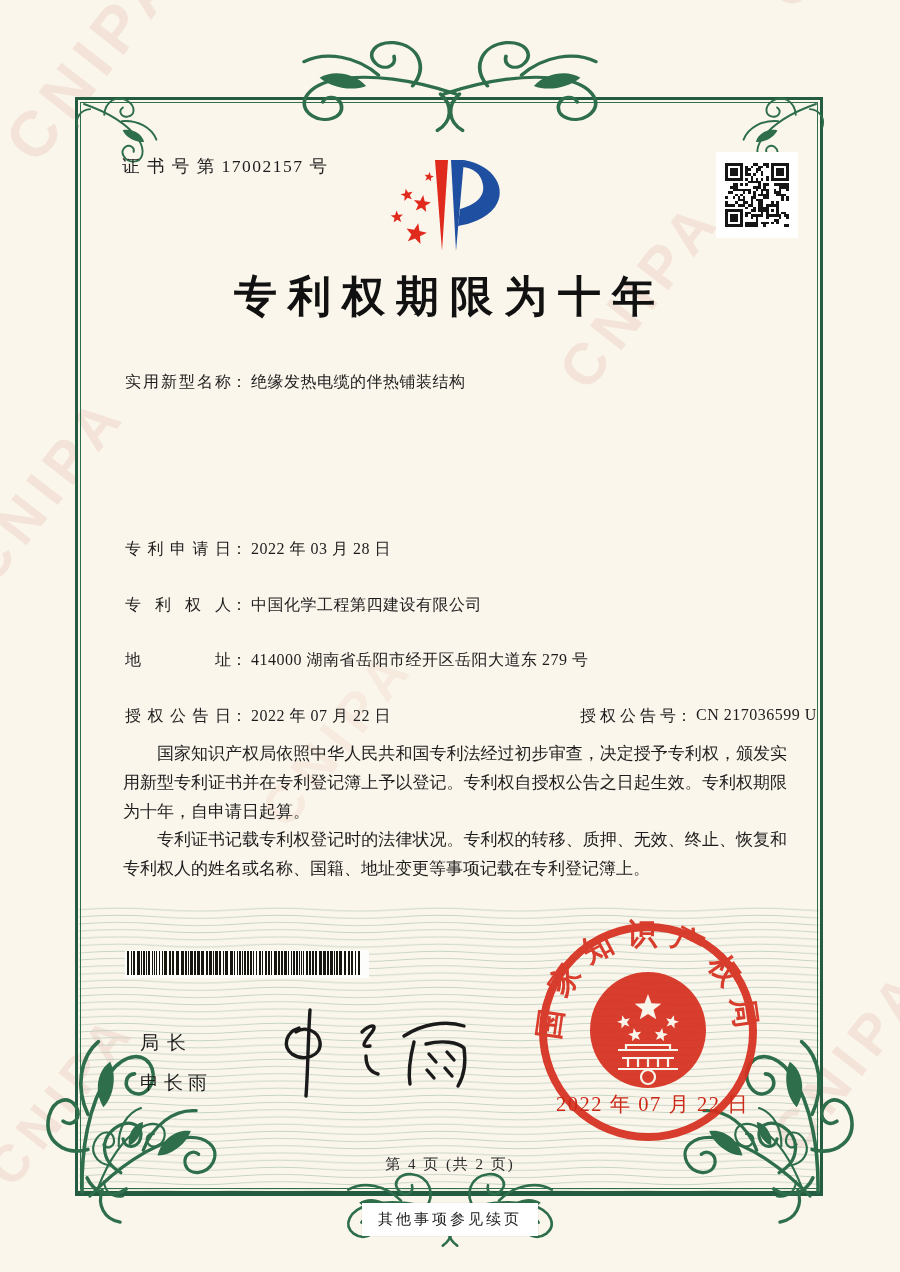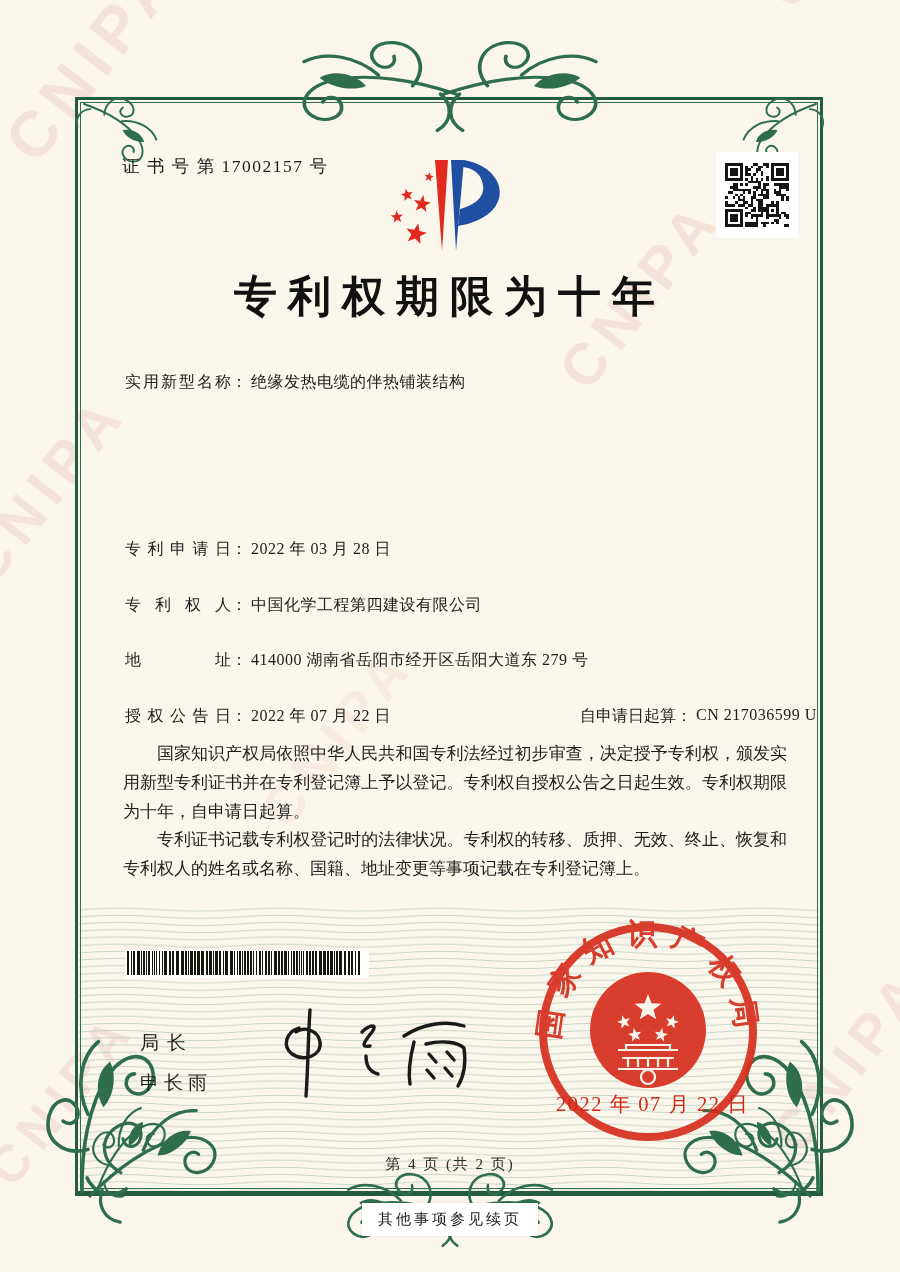--- a/index.html
+++ b/index.html
@@ -347,21 +347,21 @@
   </div>
   <div class="frow" style="top:595px;">
     <span class="flabel">专利权人</span><span class="fcolon">：</span><span class="fvalue">中国化学工程第四建设有限公司</span>
   </div>
   <div class="frow" style="top:650px;">
     <span class="flabel">地址</span><span class="fcolon">：</span><span class="fvalue">414000  湖南省岳阳市经开区岳阳大道东 279 号</span>
   </div>
   <div class="frow" style="top:706px;">
     <span class="flabel">授权公告日</span><span class="fcolon">：</span><span class="fvalue">2022 年 07 月 22 日</span>
     <span class="grant2">
-      <span class="flabel" style="width:96px;">自申请日起算</span><span class="fcolon">：</span><span class="fvalue">CN 217036599 U</span>
+      <span class="flabel" style="width:96px;">授权公告号</span><span class="fcolon">：</span><span class="fvalue">CN 217036599 U</span>
     </span>
   </div>
 
   <div class="body-text">
     <p>国家知识产权局依照中华人民共和国专利法经过初步审查，决定授予专利权，颁发实用新型专利证书并在专利登记簿上予以登记。专利权自授权公告之日起生效。专利权期限为十年，自申请日起算。</p>
     <p>专利证书记载专利权登记时的法律状况。专利权的转移、质押、无效、终止、恢复和专利权人的姓名或名称、国籍、地址变更等事项记载在专利登记簿上。</p>
   </div>
 
   <div id="barcode"><b style="width:2px"></b><s style="width:2px"></s><b style="width:1px"></b><s style="width:1px"></s><b style="width:2px"></b><s style="width:2px"></s><b style="width:3px"></b><s style="width:1px"></s><b style="width:1px"></b><s style="width:1px"></s><b style="width:2px"></b><s style="width:1px"></s><b style="width:1px"></b><s style="width:1px"></s><b style="width:2px"></b><s style="width:2px"></s><b style="width:1px"></b><s style="width:1px"></s><b style="width:1px"></b><s style="width:1px"></s><b style="width:1px"></b><s style="width:2px"></s><b style="width:1px"></b><s style="width:2px"></s><b style="width:1px"></b><s style="width:1px"></s><b style="width:3px"></b><s style="width:2px"></s><b style="width:2px"></b><s style="width:1px"></s><b style="width:2px"></b><s style="width:2px"></s><b style="width:3px"></b><s style="width:2px"></s><b style="width:3px"></b><s style="width:1px"></s><b style="width:2px"></b><s style="width:1px"></s><b style="width:1px"></b><s style="width:1px"></s><b style="width:3px"></b><s style="width:1px"></s><b style="width:2px"></b><s style="width:1px"></s><b style="width:3px"></b><s style="width:1px"></s><b style="width:3px"></b><s style="width:2px"></s><b style="width:2px"></b><s style="width:1px"></s><b style="width:3px"></b><s style="width:1px"></s><b style="width:1px"></b><s style="width:1px"></s><b style="width:3px"></b><s style="width:1px"></s><b style="width:2px"></b><s style="width:2px"></s><b style="width:1px"></b><s style="width:1px"></s><b style="width:3px"></b><s style="width:2px"></s><b style="width:3px"></b><s style="width:1px"></s><b style="width:1px"></b><s style="width:2px"></s><b style="width:1px"></b><s style="width:1px"></s><b style="width:2px"></b><s style="width:1px"></s><b style="width:1px"></b><s style="width:1px"></s><b style="width:2px"></b><s style="width:1px"></s><b style="width:2px"></b><s style="width:1px"></s><b style="width:2px"></b><s style="width:1px"></s><b style="width:1px"></b><s style="width:2px"></s><b style="width:1px"></b><s style="width:2px"></s><b style="width:2px"></b><s style="width:1px"></s><b style="width:1px"></b><s style="width:2px"></s><b style="width:2px"></b><s style="width:1px"></s><b style="width:2px"></b><s style="width:1px"></s><b style="width:1px"></b><s style="width:2px"></s><b style="width:3px"></b><s style="width:1px"></s><b style="width:2px"></b><s style="width:1px"></s><b style="width:2px"></b><s style="width:1px"></s><b style="width:3px"></b><s style="width:1px"></s><b style="width:1px"></b><s style="width:2px"></s><b style="width:1px"></b><s style="width:1px"></s><b style="width:2px"></b><s style="width:1px"></s><b style="width:2px"></b><s style="width:1px"></s><b style="width:1px"></b><s style="width:1px"></s><b style="width:1px"></b><s style="width:1px"></s><b style="width:1px"></b><s style="width:2px"></s><b style="width:2px"></b><s style="width:1px"></s><b style="width:2px"></b><s style="width:1px"></s><b style="width:2px"></b><s style="width:1px"></s><b style="width:2px"></b><s style="width:2px"></s><b style="width:3px"></b><s style="width:1px"></s><b style="width:3px"></b><s style="width:1px"></s><b style="width:2px"></b><s style="width:1px"></s><b style="width:3px"></b><s style="width:1px"></s><b style="width:1px"></b><s style="width:1px"></s><b style="width:2px"></b><s style="width:1px"></s><b style="width:3px"></b><s style="width:2px"></s><b style="width:2px"></b><s style="width:2px"></s><b style="width:2px"></b><s style="width:1px"></s><b style="width:2px"></b><s style="width:2px"></s><b style="width:1px"></b><s style="width:2px"></s><b style="width:2px"></b><s style="width:1px"></s></div>
 

